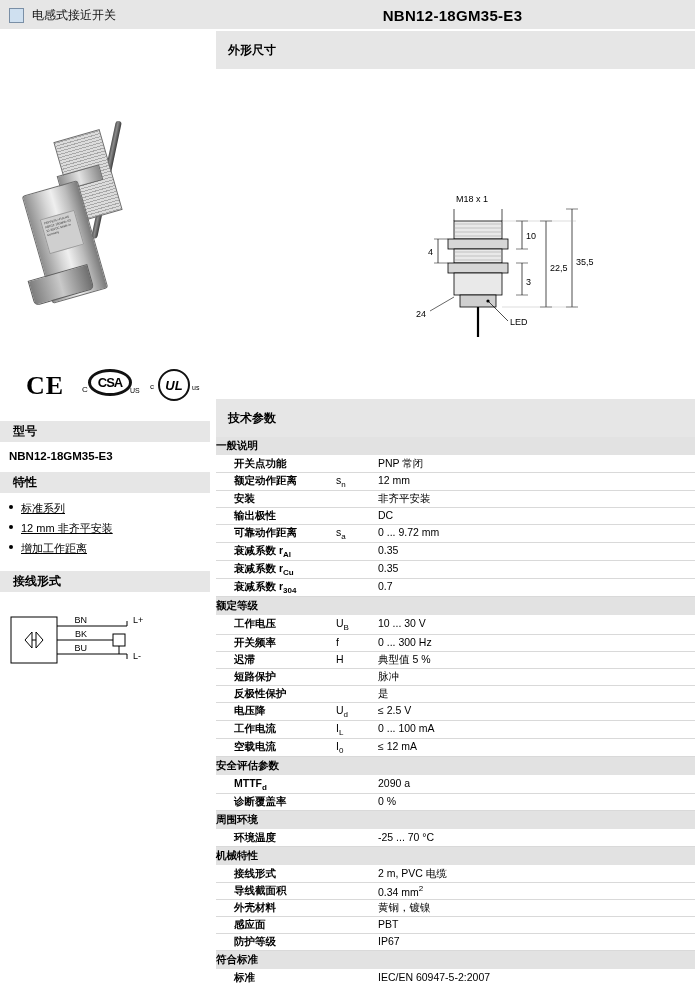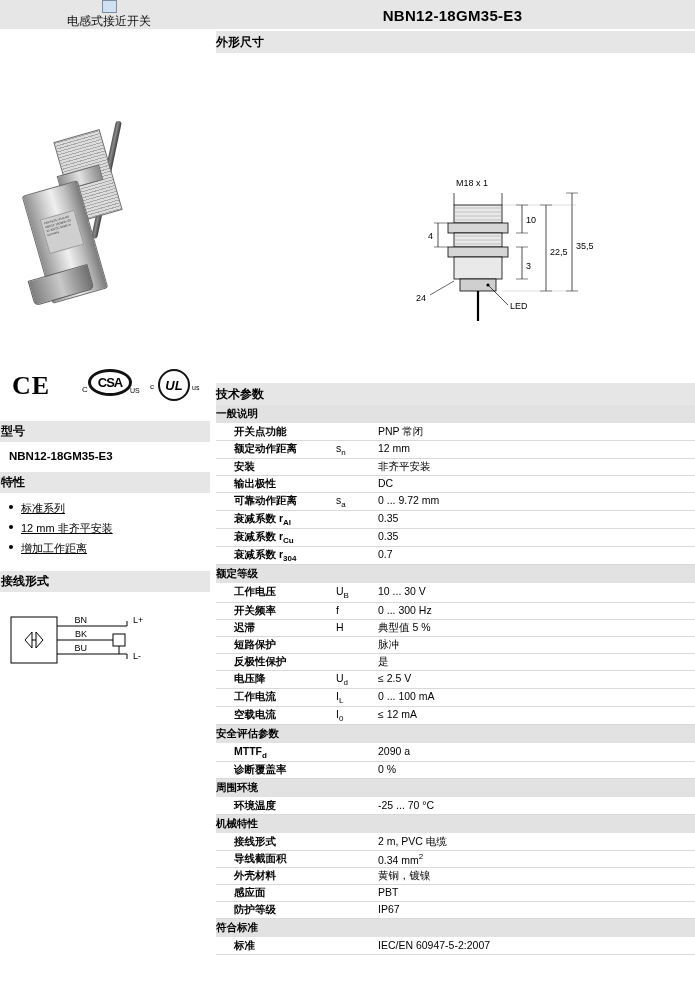--- a/index.html
+++ b/index.html
@@ -18,21 +18,21 @@
   
   .header {
     position: absolute; left: 0; top: 0;
     width: 695px; height: 30px;
     background: #e6e6e6;
     border-bottom: 1px solid #ffffff;
   }
   .header-left {
     position: absolute; left: 0; top: 0;
     width: 210px; height: 30px;
-    display: flex; align-items: center; flex-direction: column;
+    display: flex; align-items: center;
   }
   .header-sq {
     width: 15px; height: 15px;
     border: 1px solid #7a8fa6;
     background: #cfe0f0;
     margin-left: 9px;
   }
   .header-title-cn {
     margin-left: 8px;
     font-size: 12px;
@@ -113,21 +113,21 @@
     transform: rotate(-16deg);
     border-radius: 0 0 5px 5px;
   }
 
   
   .marks {
     position: absolute; left: 0; top: 330px;
     width: 210px; height: 60px;
   }
   .ce {
-    position: absolute; left: 12px; top: 10px;
+    position: absolute; left: 26px; top: 10px;
     font-size: 26px; font-weight: bold; letter-spacing: 1px;
     font-family: "Liberation Serif", serif;
   }
   .csa {
     position: absolute; left: 88px; top: 8px;
     width: 48px; height: 36px;
   }
   .csa-oval {
     width: 44px; height: 27px;
     border: 3px solid #111; border-radius: 50%;
@@ -147,21 +147,21 @@
     display: flex; align-items: center; justify-content: center;
     font-size: 13px; font-weight: bold; font-style: italic;
   }
   .ul-c { position: absolute; left: -8px; top: 13px; font-size: 8px; }
   .ul-us { position: absolute; left: 34px; top: 15px; font-size: 7px; }
 
   .sec-bar {
     background: #e6e6e6;
     height: 22px;
     display: flex; align-items: center;
-    padding-left: 1px;
+    padding-left: 13px;
     font-weight: bold; font-size: 12px;
     border-bottom: 1px solid #fff;
   }
   .sec-body { padding: 7px 9px 10px 9px; }
   .model-text { font-weight: bold; font-size: 11.5px; }
   ul.feat {
     margin: 0; padding: 0; list-style: none; text-decoration: underline;
   }
   ul.feat li {
     position: relative; padding-left: 12px; margin-bottom: 5px;
@@ -179,22 +179,23 @@
     margin: 8px 0 0 9px;
   }
 
   
   .right-col {
     position: absolute; left: 216px; top: 31px;
     width: 479px;
   }
   .rbar {
     background: #e6e6e6;
-    height: 22px;
+    height: 38px;
     display: flex; align-items: center;
+    padding-left: 12px;
     font-weight: bold; font-size: 12px;
   }
   .dim-area {
     position: relative;
     width: 479px; height: 330px;
     background: #fff;
     text-align: right;
   }
 
   

